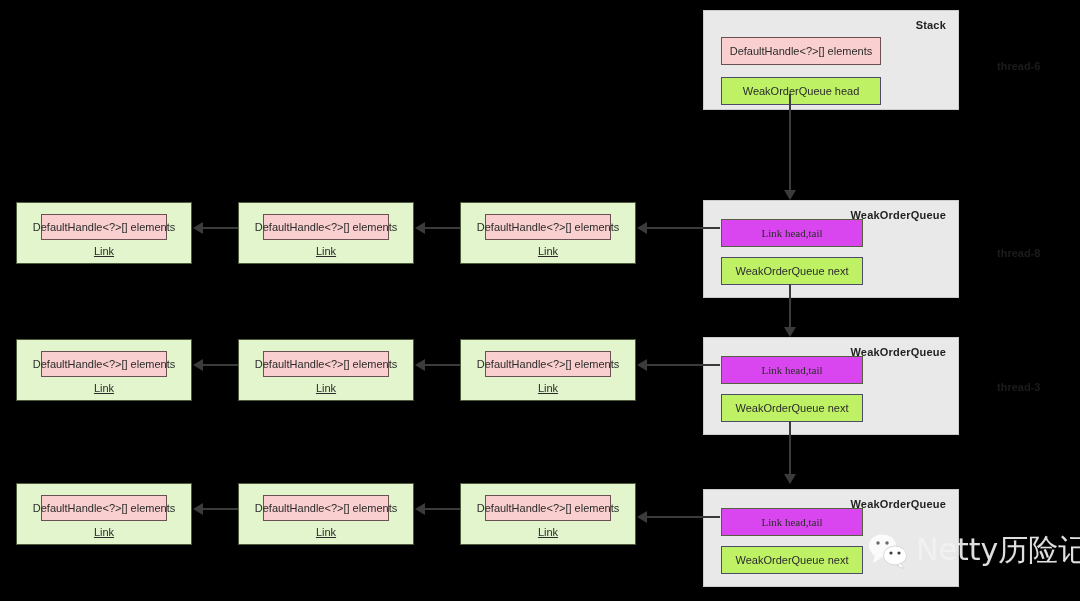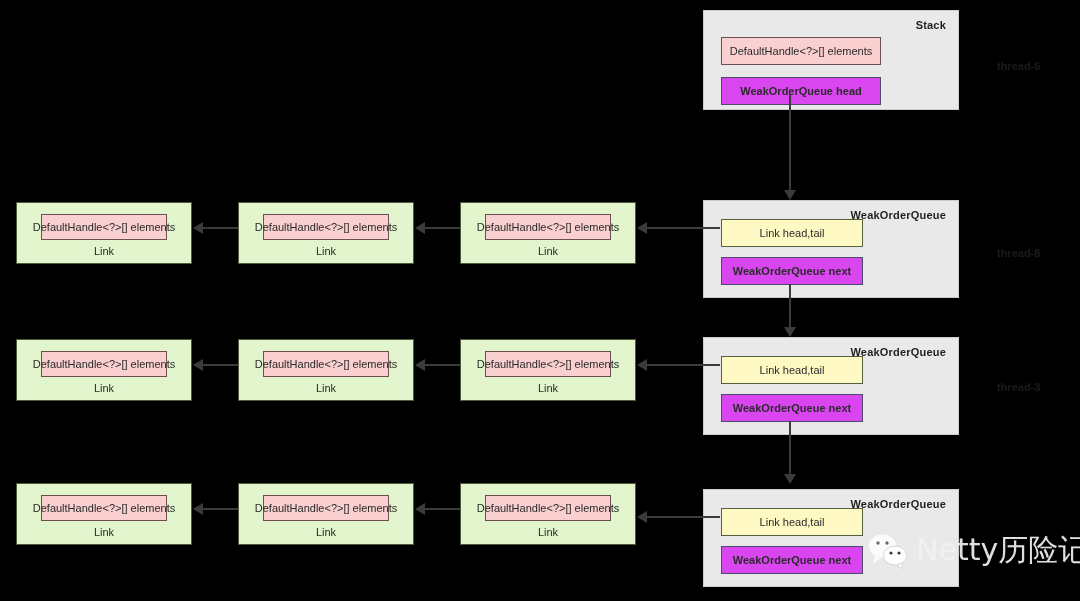--- a/index.html
+++ b/index.html
@@ -42,22 +42,22 @@
     box-sizing: border-box;
     border: 1px solid #555555;
     display: flex;
     align-items: center;
     justify-content: center;
     font-size: 11px;
     color: #2b2b2b;
     white-space: nowrap;
   }
   .fieldbox.pink   { background: #f9cfcf; border-color: #6a5050; }
-  .fieldbox.green  { background: #fef9c3; border-color: #55603f; }
-  .fieldbox.purple { background: #d946ef; border-color: #4c4c6a; font-weight: bold; }
+  .fieldbox.green  { background: #d946ef; border-color: #55603f; font-family: Liberation Serif, serif; }
+  .fieldbox.purple { background: #bef264; border-color: #4c4c6a; }
 
   
   .linknode {
     position: absolute;
     box-sizing: border-box;
     background: #e2f5cd;
     border: 1px solid #4d5a3c;
   }
   .linknode .inner {
     position: absolute;
@@ -76,20 +76,21 @@
     white-space: nowrap;
   }
   .linknode .caption {
     position: absolute;
     left: 0;
     right: 0;
     bottom: 6px;
     text-align: center;
     font-size: 11px;
     color: #2b2b2b;
+    text-decoration: underline;
   }
 
   
   .threadlabel {
     position: absolute;
     font-size: 11px;
     font-weight: bold;
     color: #1c1c1c;
     white-space: nowrap;
   }

